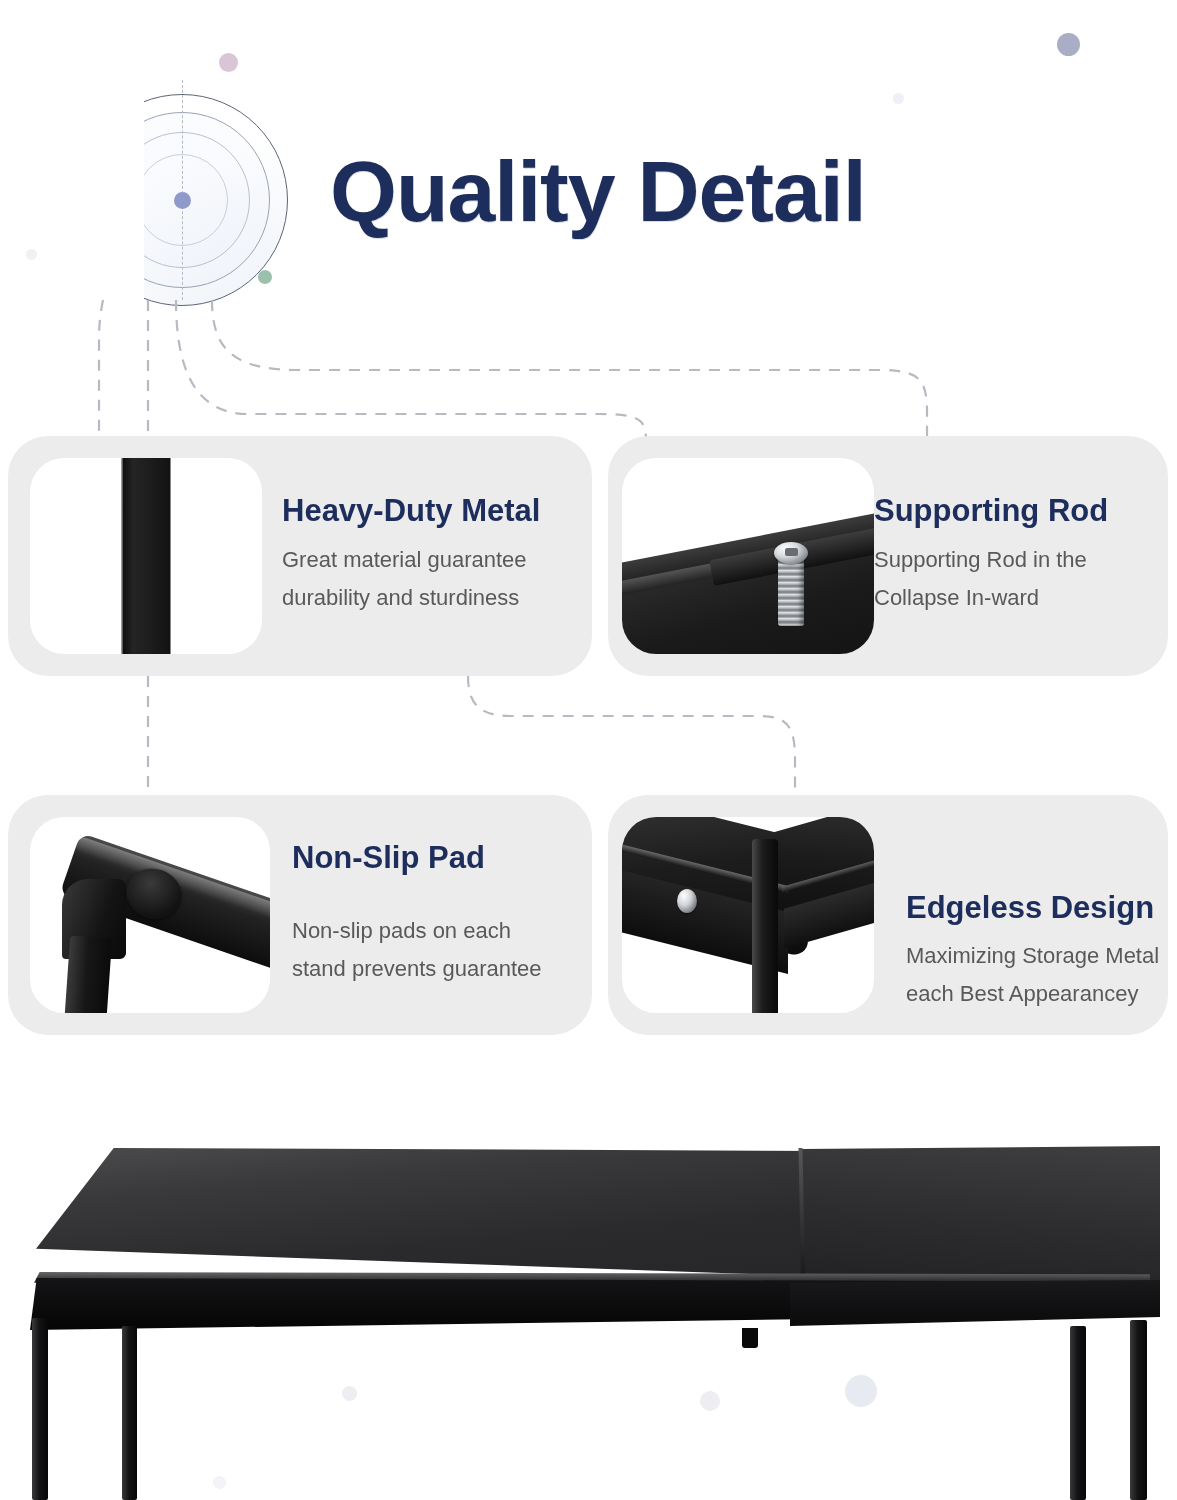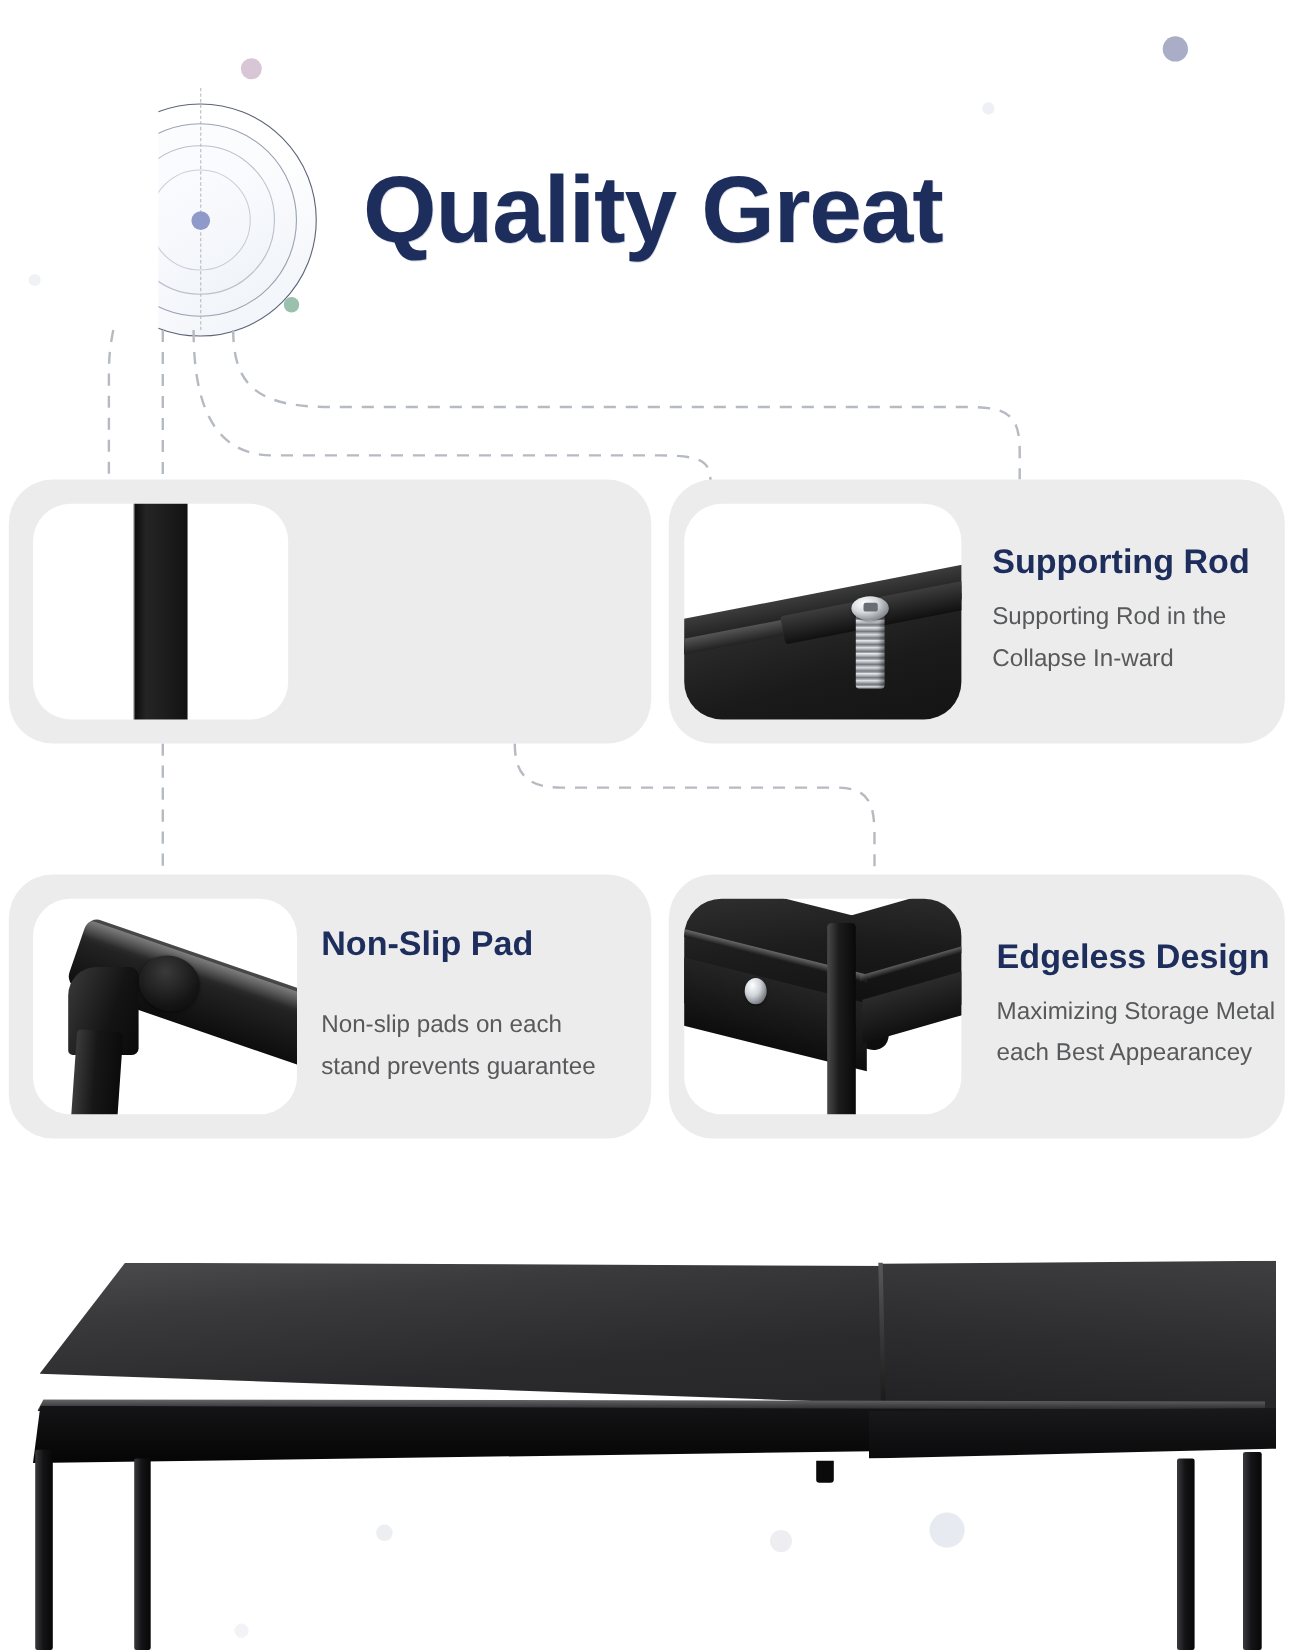--- a/index.html
+++ b/index.html
@@ -78,23 +78,23 @@
   #card-rod     {left:608px;top:436px; width:560px; height:240px; padding:22px 0 22px 14px;}
   #card-pad     {left:8px;  top:795px; width:584px; height:240px; padding:22px 0 22px 22px;}
   #card-edge    {left:608px;top:795px; width:560px; height:240px; padding:22px 0 22px 14px;}
 
   #card-metal .card-photo{width:232px;}
   #card-rod   .card-photo{width:252px;}
   #card-pad   .card-photo{width:240px;}
   #card-edge  .card-photo{width:252px;}
 
   #card-metal .card-text{padding-left:20px;}
-  #card-rod   .card-text{padding-left:28px;}
+  #card-rod   .card-text{padding-left:0;}
   #card-pad   .card-text{padding-left:22px;gap:24px;}
-  #card-edge  .card-text{padding-left:32px;}
+  #card-edge  .card-text{padding-left:32px;justify-content:flex-end;}
 
   
   .metal-bar{
     position:absolute;left:50%;top:-6px;transform:translateX(-50%);
     width:48px;height:250px;
     background:linear-gradient(90deg,#0e0e0e 0%,#242424 22%,#1c1c1c 62%,#121212 100%);
     border-left:1px solid #3a3a3a;
   }
 
   
@@ -289,25 +289,32 @@
       <path d="M148 676 L 148 795"></path>
 
       <path d="M176 300 C 176 360, 190 414, 248 414 L 600 414 C 640 414, 646 420, 646 440"></path>
 
       <path d="M212 300 C 212 352, 236 370, 300 370 L 880 370 C 920 370, 927 380, 927 412 L 927 436"></path>
 
       <path d="M468 676 C 468 700, 476 716, 510 716 L 760 716 C 790 716, 795 730, 795 760 L 795 795"></path>
     </g>
   </svg>
 
-  <div class="title">Quality Great</div>
+  <div class="title">Quality Detail</div>
 
   <div class="card" id="card-metal">
     <div class="card-photo">
       <div class="metal-bar"></div>
+    </div>
+    <div class="card-text">
+      <div class="card-title">Heavy-Duty Metal</div>
+      <div class="card-body">
+        <span>Great material guarantee</span>
+        <span>durability and sturdiness</span>
+      </div>
     </div>
   </div>
 
   <div class="card" id="card-rod">
     <div class="card-photo">
       <div class="rod-wrap">
         <div class="rod-plate"></div>
         <div class="rod-lip"></div>
         <div class="rod-lip2"></div>
         <div class="rod-cross"></div>

